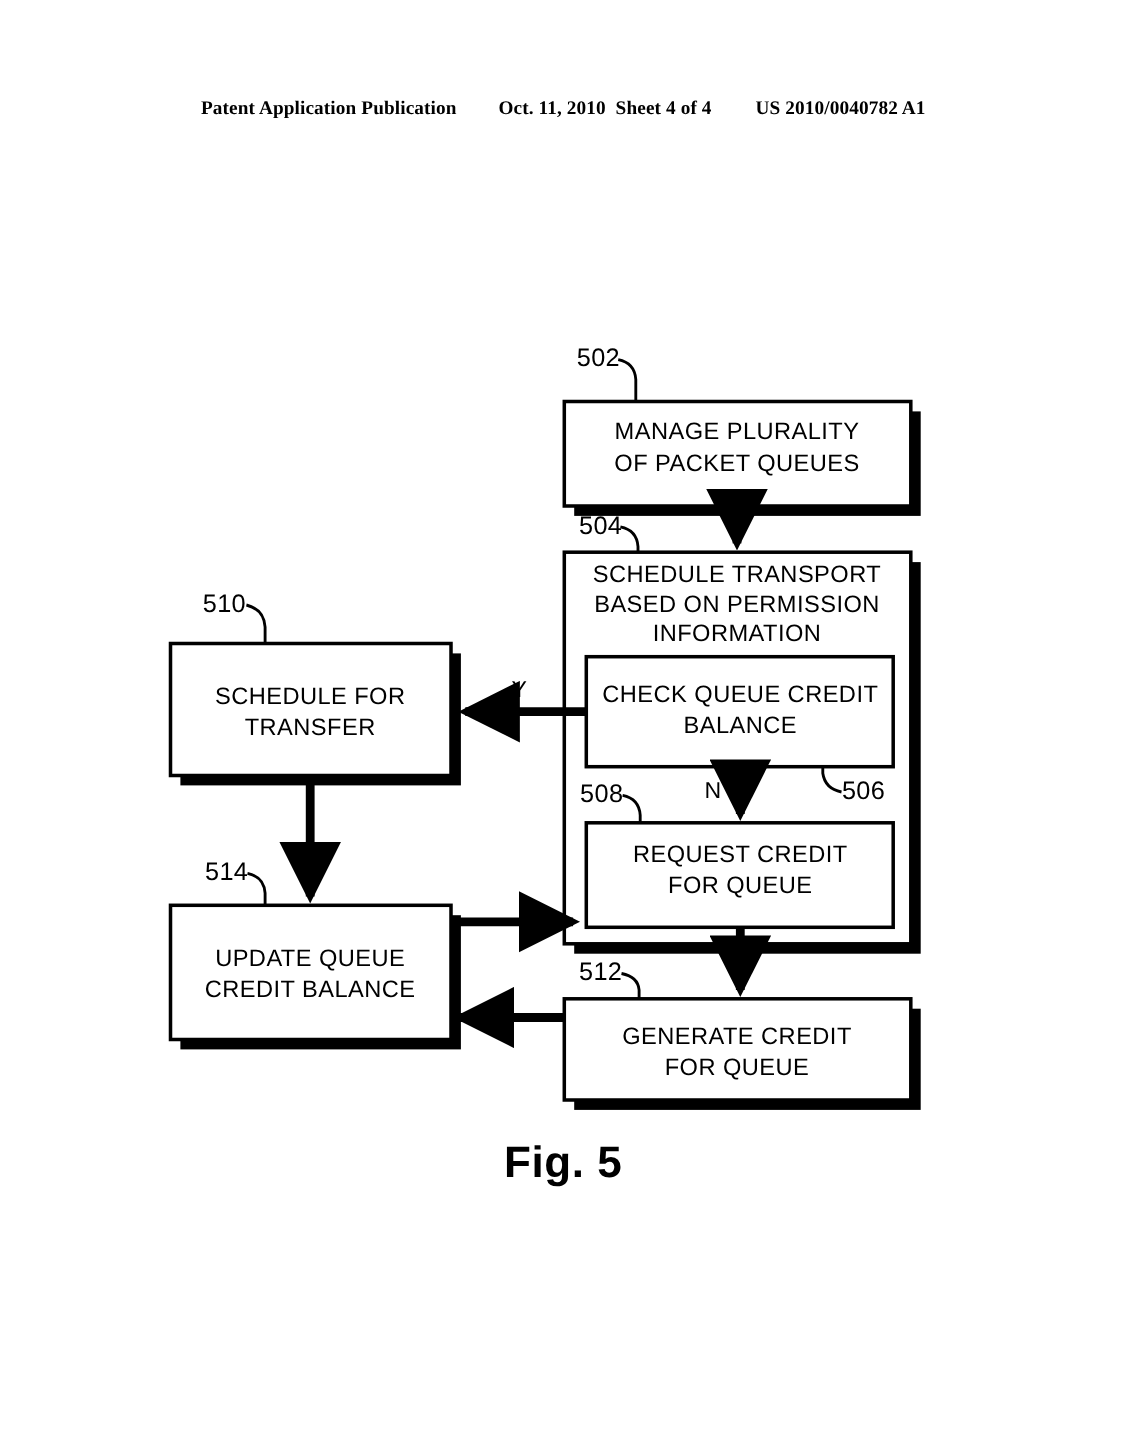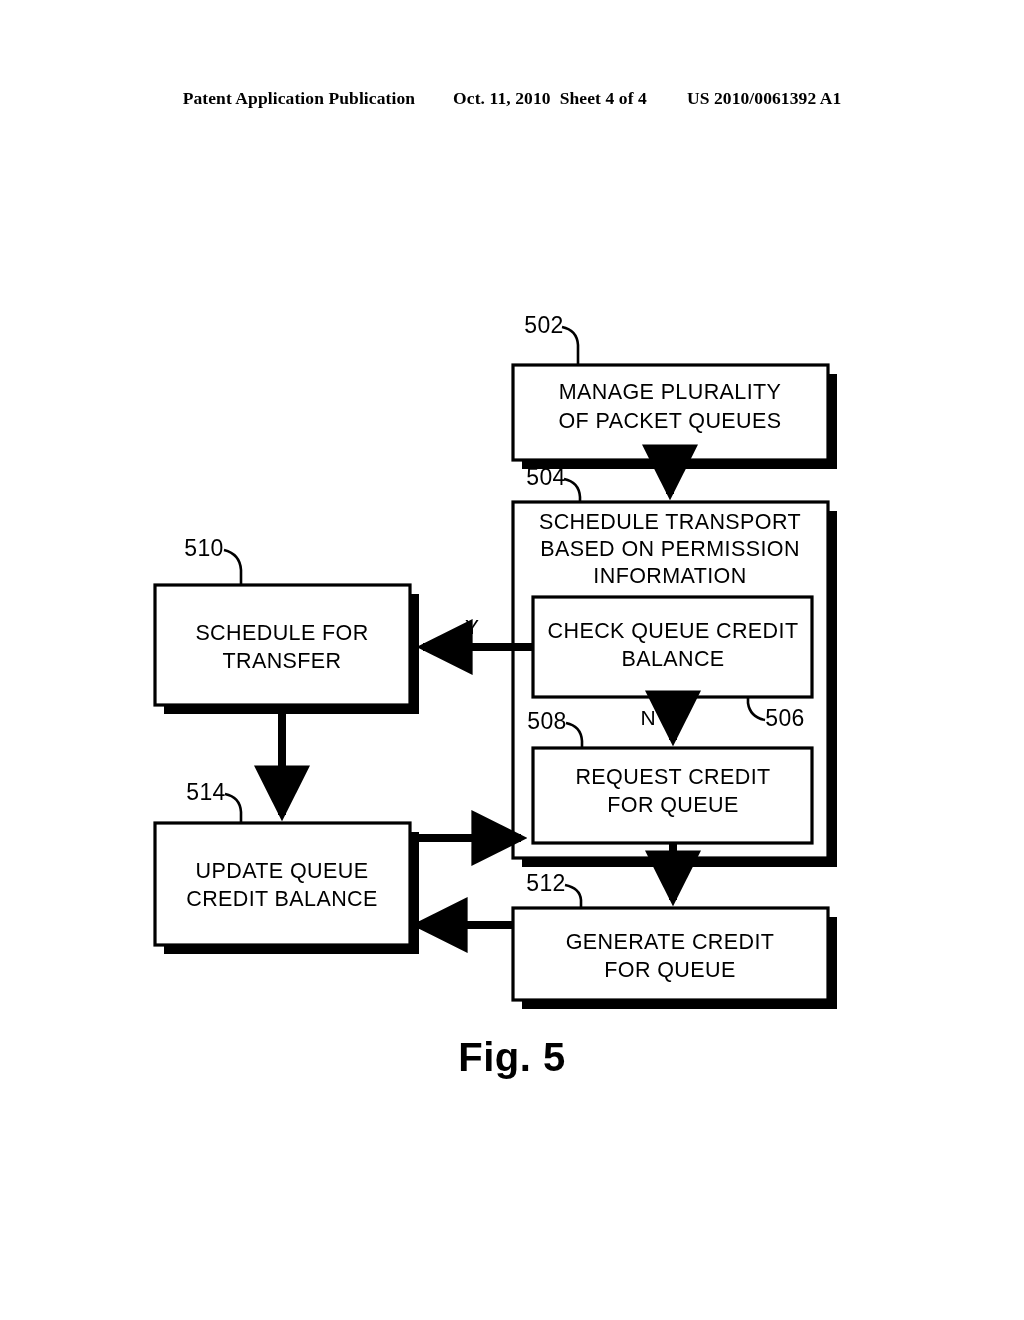--- a/index.html
+++ b/index.html
@@ -82,21 +82,21 @@
     text-anchor: middle;
   }
 </style>
 </head>
 <body>
 
 <div id="page-header">
   <span class="hdr-pub">Patent Application Publication</span>
   <span class="hdr-date">Oct. 11, 2010</span>
   <span class="hdr-sheet">Sheet 4 of 4</span>
-  <span class="hdr-patno">US 2010/0061392 A1</span>
+  <span class="hdr-patno">US 2010/0040782 A1</span>
 </div>
 
 <div id="figure-area">
 
   <svg id="flow-svg" width="1024" height="1320" viewBox="0 0 1024 1320">
 
     <defs>
       <marker id="arrowhead" markerWidth="7" markerHeight="7" refX="6.2" refY="3.5" orient="auto" markerUnits="strokeWidth">
         <polygon points="0,0 7,3.5 0,7" fill="#000000"></polygon>
       </marker>

